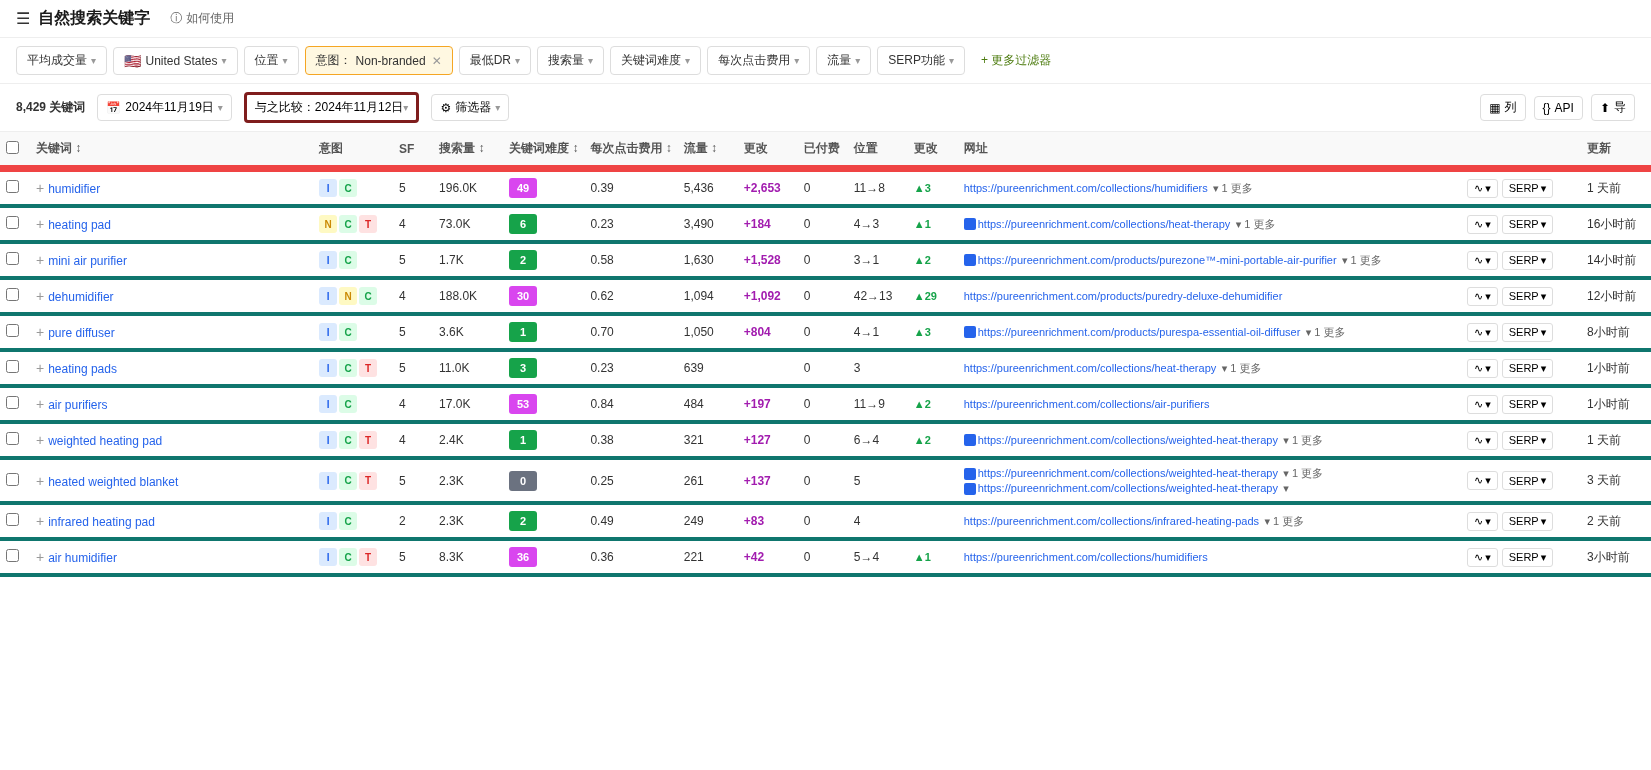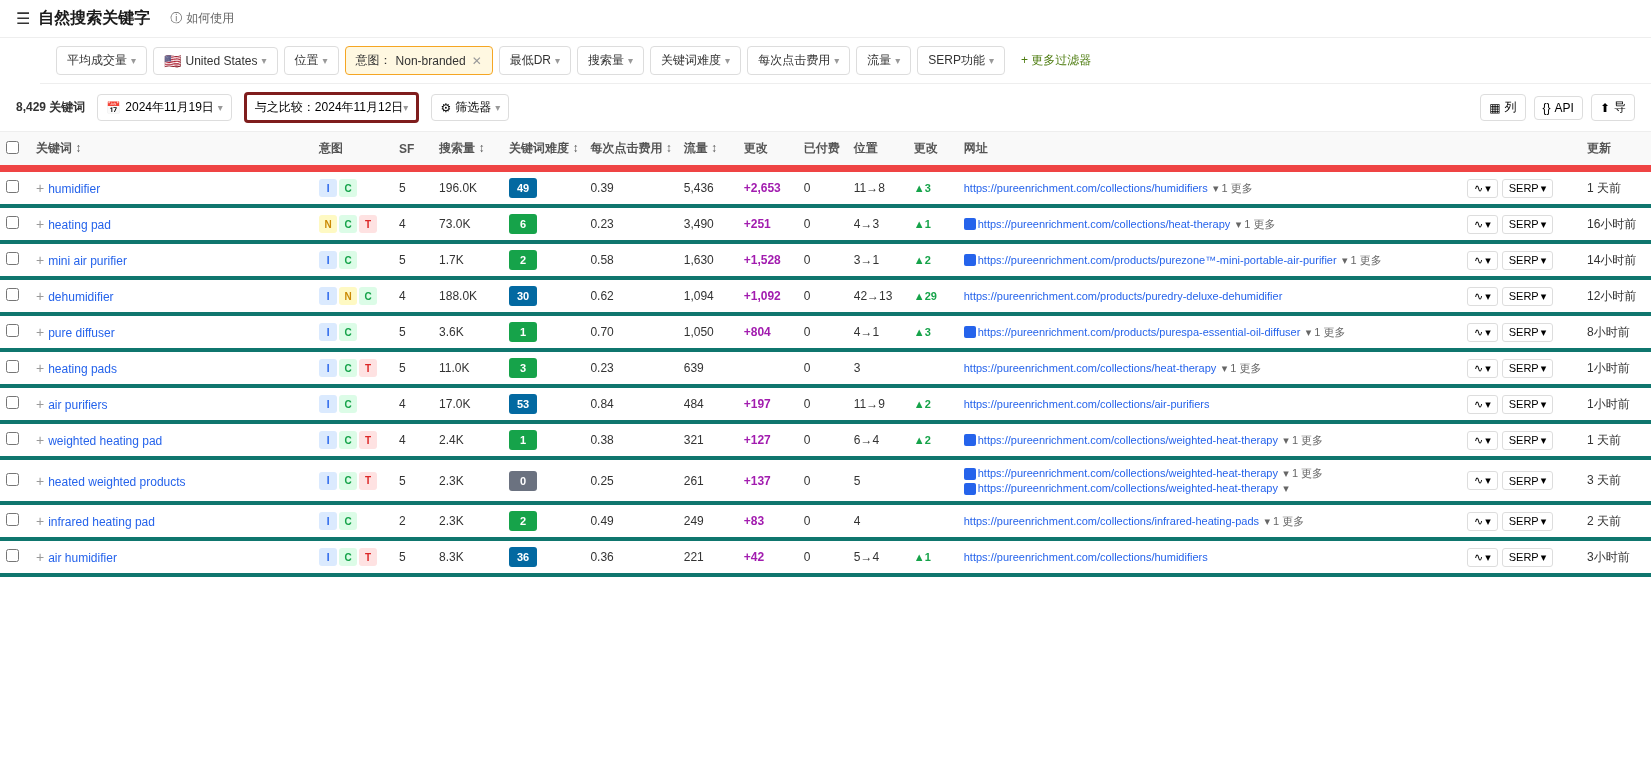--- a/index.html
+++ b/index.html
@@ -4,21 +4,21 @@
   <style>
     * { box-sizing: border-box; margin: 0; padding: 0; }
     body { font-family: -apple-system, BlinkMacSystemFont, 'Segoe UI', Arial, sans-serif; font-size: 13px; background: #fff; color: #333; overflow-x: auto; }
     
     .header { display: flex; align-items: center; padding: 8px 16px; border-bottom: 1px solid #eee; background: #fff; }
     .header-icon { font-size: 16px; margin-right: 8px; cursor: pointer; }
     .header-title { font-size: 16px; font-weight: 600; color: #1a1a1a; margin-right: 16px; }
     .header-help { display: flex; align-items: center; color: #666; font-size: 12px; cursor: pointer; }
     .header-help span { margin-left: 4px; }
     
-    .toolbar { display: flex; align-items: center; padding: 8px 16px; border-bottom: 1px solid #eee; flex-wrap: wrap; gap: 6px; margin-left: 40px; }
+    .toolbar { display: flex; align-items: center; padding: 8px 16px; border-bottom: 1px solid #eee; flex-wrap: wrap; gap: 6px; }
     .filter-btn { display: flex; align-items: center; gap: 4px; padding: 5px 10px; border: 1px solid #ddd; border-radius: 4px; background: #fff; cursor: pointer; font-size: 12px; color: #333; white-space: nowrap; }
     .filter-btn .flag { font-size: 14px; }
     .filter-btn-active { background: #fff8e1; border-color: #f5a623; }
     .filter-btn .close { color: #999; margin-left: 2px; cursor: pointer; }
     .more-filters { display: flex; align-items: center; gap: 4px; padding: 5px 10px; border: none; background: none; cursor: pointer; color: #4d7c0f; font-size: 12px; }
     
     .sub-toolbar { display: flex; align-items: center; padding: 8px 16px; border-bottom: 1px solid #eee; justify-content: space-between; }
     .sub-toolbar-left { display: flex; align-items: center; gap: 12px; }
     .keyword-count { font-size: 12px; font-weight: 600; }
     .date-btn { display: flex; align-items: center; gap: 4px; padding: 4px 8px; border: 1px solid #ddd; border-radius: 4px; background: #fff; cursor: pointer; font-size: 12px; }
@@ -54,21 +54,21 @@
     .kw-link { color: #2563eb; text-decoration: none; font-weight: 500; }
     
     .intent-badge { display: inline-flex; align-items: center; justify-content: center; width: 18px; height: 18px; border-radius: 3px; font-size: 10px; font-weight: 700; margin-right: 2px; }
     .intent-i { background: #dbeafe; color: #2563eb; }
     .intent-c { background: #dcfce7; color: #16a34a; }
     .intent-n { background: #fef9c3; color: #ca8a04; }
     .intent-t { background: #fee2e2; color: #dc2626; }
     
     .kd-badge { display: inline-flex; align-items: center; justify-content: center; min-width: 28px; height: 20px; border-radius: 3px; font-size: 11px; font-weight: 700; padding: 0 4px; }
     .kd-green { background: #16a34a; color: #fff; }
-    .kd-yellow { background: #0369a1; color: #fff; }
+    .kd-yellow { background: #d946ef; color: #fff; }
     .kd-gray { background: #6b7280; color: #fff; }
     
     .change-pos { color: #a21caf; font-weight: 600; }
     .change-neu { color: #6b7280; }
     
     .pos-change { display: inline-flex; align-items: center; gap: 2px; font-size: 11px; font-weight: 600; }
     .pos-up { color: #16a34a; }
     
     .url-link { color: #2563eb; text-decoration: none; font-size: 11px; }
     .url-more { color: #666; font-size: 11px; margin-left: 2px; }
@@ -229,21 +229,21 @@
         </tr>
         <tr>
           <td><input type="checkbox" style=""></td>
           <td><span class="add-btn">+</span><a href="#" class="kw-link">heating pad</a></td>
           <td><span class="intent-badge intent-n">N</span><span class="intent-badge intent-c">C</span><span class="intent-badge intent-t">T</span></td>
           <td>4</td>
           <td>73.0K</td>
           <td><span class="kd-badge kd-green">6</span></td>
           <td>0.23</td>
           <td>3,490</td>
-          <td><span class="change-pos">+251</span></td>
+          <td><span class="change-pos">+184</span></td>
           <td>0</td>
           <td>4→3</td>
           <td><span class="pos-change pos-up">▲1</span></td>
           <td style="max-width: 320px;"><span class="favicon"></span><a href="#" class="url-link">https://pureenrichment.com/collections/heat-therapy</a> <span class="url-more">▾ 1 更多</span></td>
           <td>
     <div class="action-btns">
       <button class="trend-btn">
         <span>∿</span>
         <span>▾</span>
       </button>
@@ -418,21 +418,21 @@
       <button class="serp-btn">
         <span>SERP</span>
         <span>▾</span>
       </button>
     </div>
   </td>
           <td>1 天前</td>
         </tr>
         <tr>
           <td><input type="checkbox" style=""></td>
-          <td><span class="add-btn">+</span><a href="#" class="kw-link">heated weighted products</a></td>
+          <td><span class="add-btn">+</span><a href="#" class="kw-link">heated weighted blanket</a></td>
           <td><span class="intent-badge intent-i">I</span><span class="intent-badge intent-c">C</span><span class="intent-badge intent-t">T</span></td>
           <td>5</td>
           <td>2.3K</td>
           <td><span class="kd-badge kd-gray">0</span></td>
           <td>0.25</td>
           <td>261</td>
           <td><span class="change-pos">+137</span></td>
           <td>0</td>
           <td>5</td>
           <td></td>

